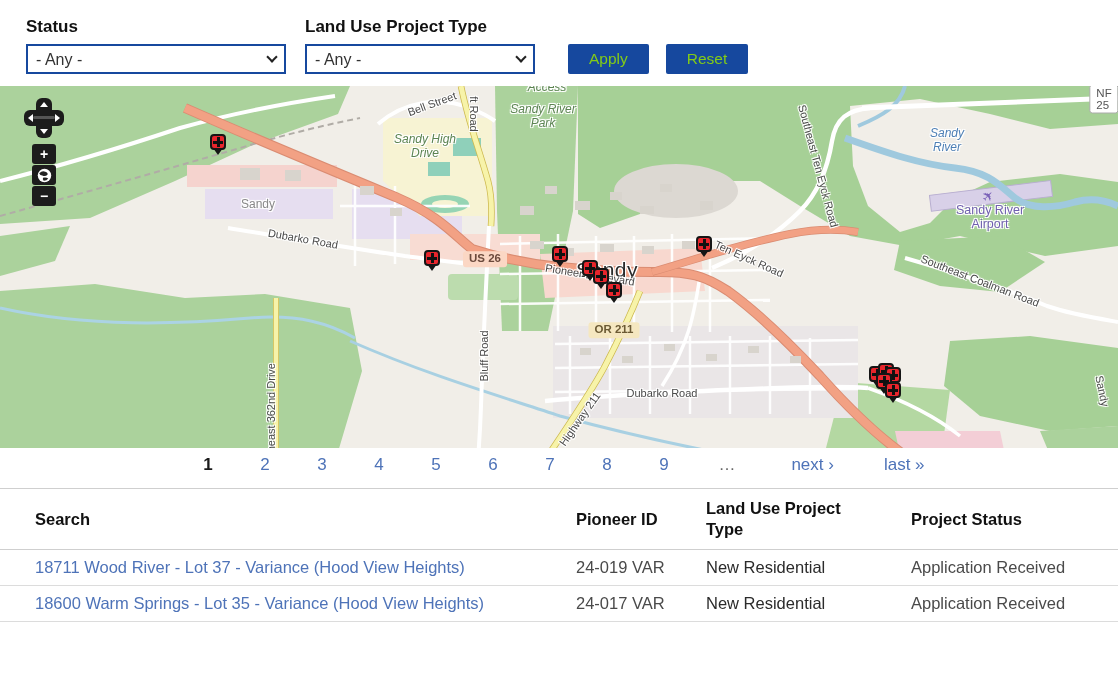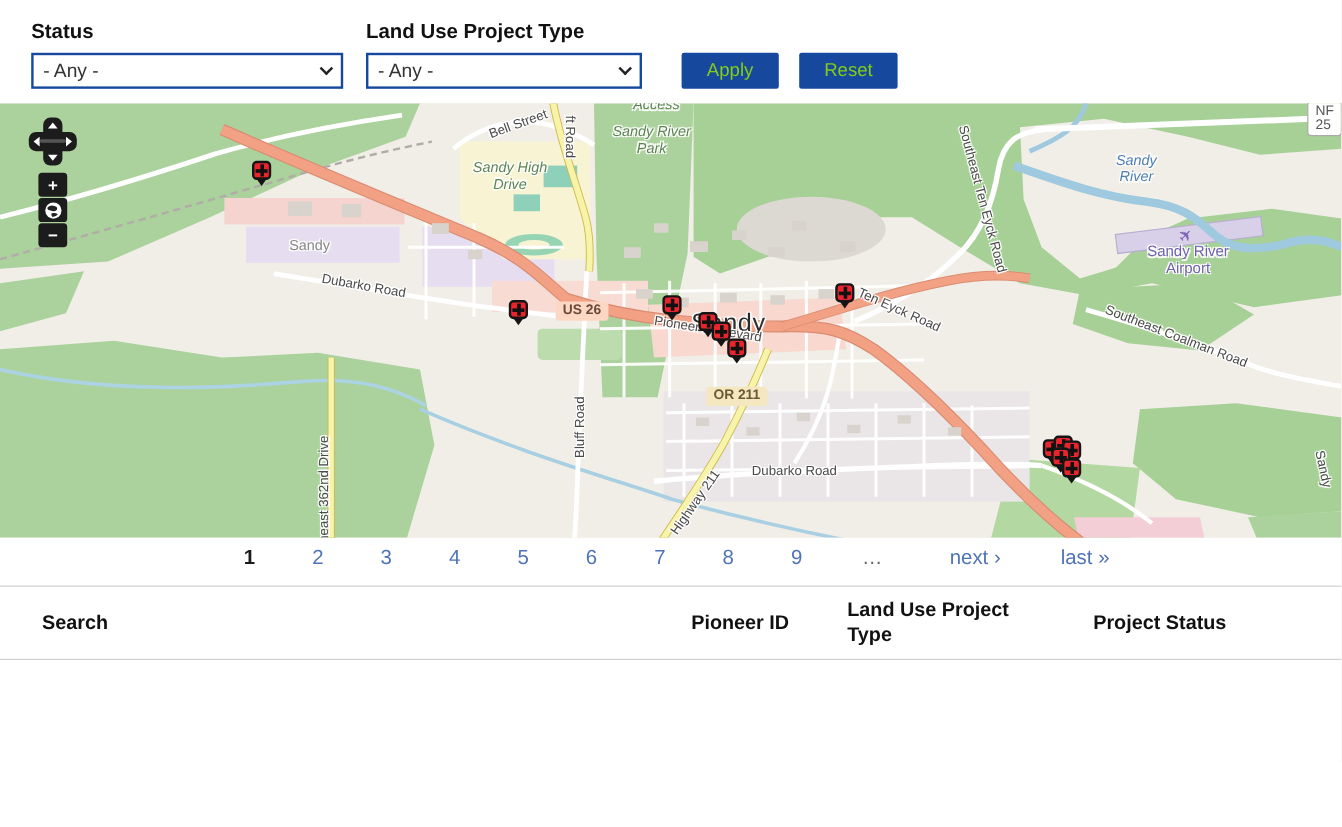--- a/index.html
+++ b/index.html
@@ -355,14 +355,26 @@
 <table>
   <thead>
     <tr>
       <th class="c1">Search</th>
       <th class="c2">Pioneer ID</th>
       <th class="c3">Land Use Project Type</th>
       <th class="c4">Project Status</th>
     </tr>
   </thead>
   <tbody>
+    <tr>
+      <td class="c1"><a>18711 Wood River - Lot 37 - Variance (Hood View Heights)</a></td>
+      <td class="c2">24-019 VAR</td>
+      <td class="c3">New Residential</td>
+      <td class="c4">Application Received</td>
+    </tr>
+    <tr>
+      <td class="c1"><a>18600 Warm Springs - Lot 35 - Variance (Hood View Heights)</a></td>
+      <td class="c2">24-017 VAR</td>
+      <td class="c3">New Residential</td>
+      <td class="c4">Application Received</td>
+    </tr>
   </tbody>
 </table>
 
 </body></html>

